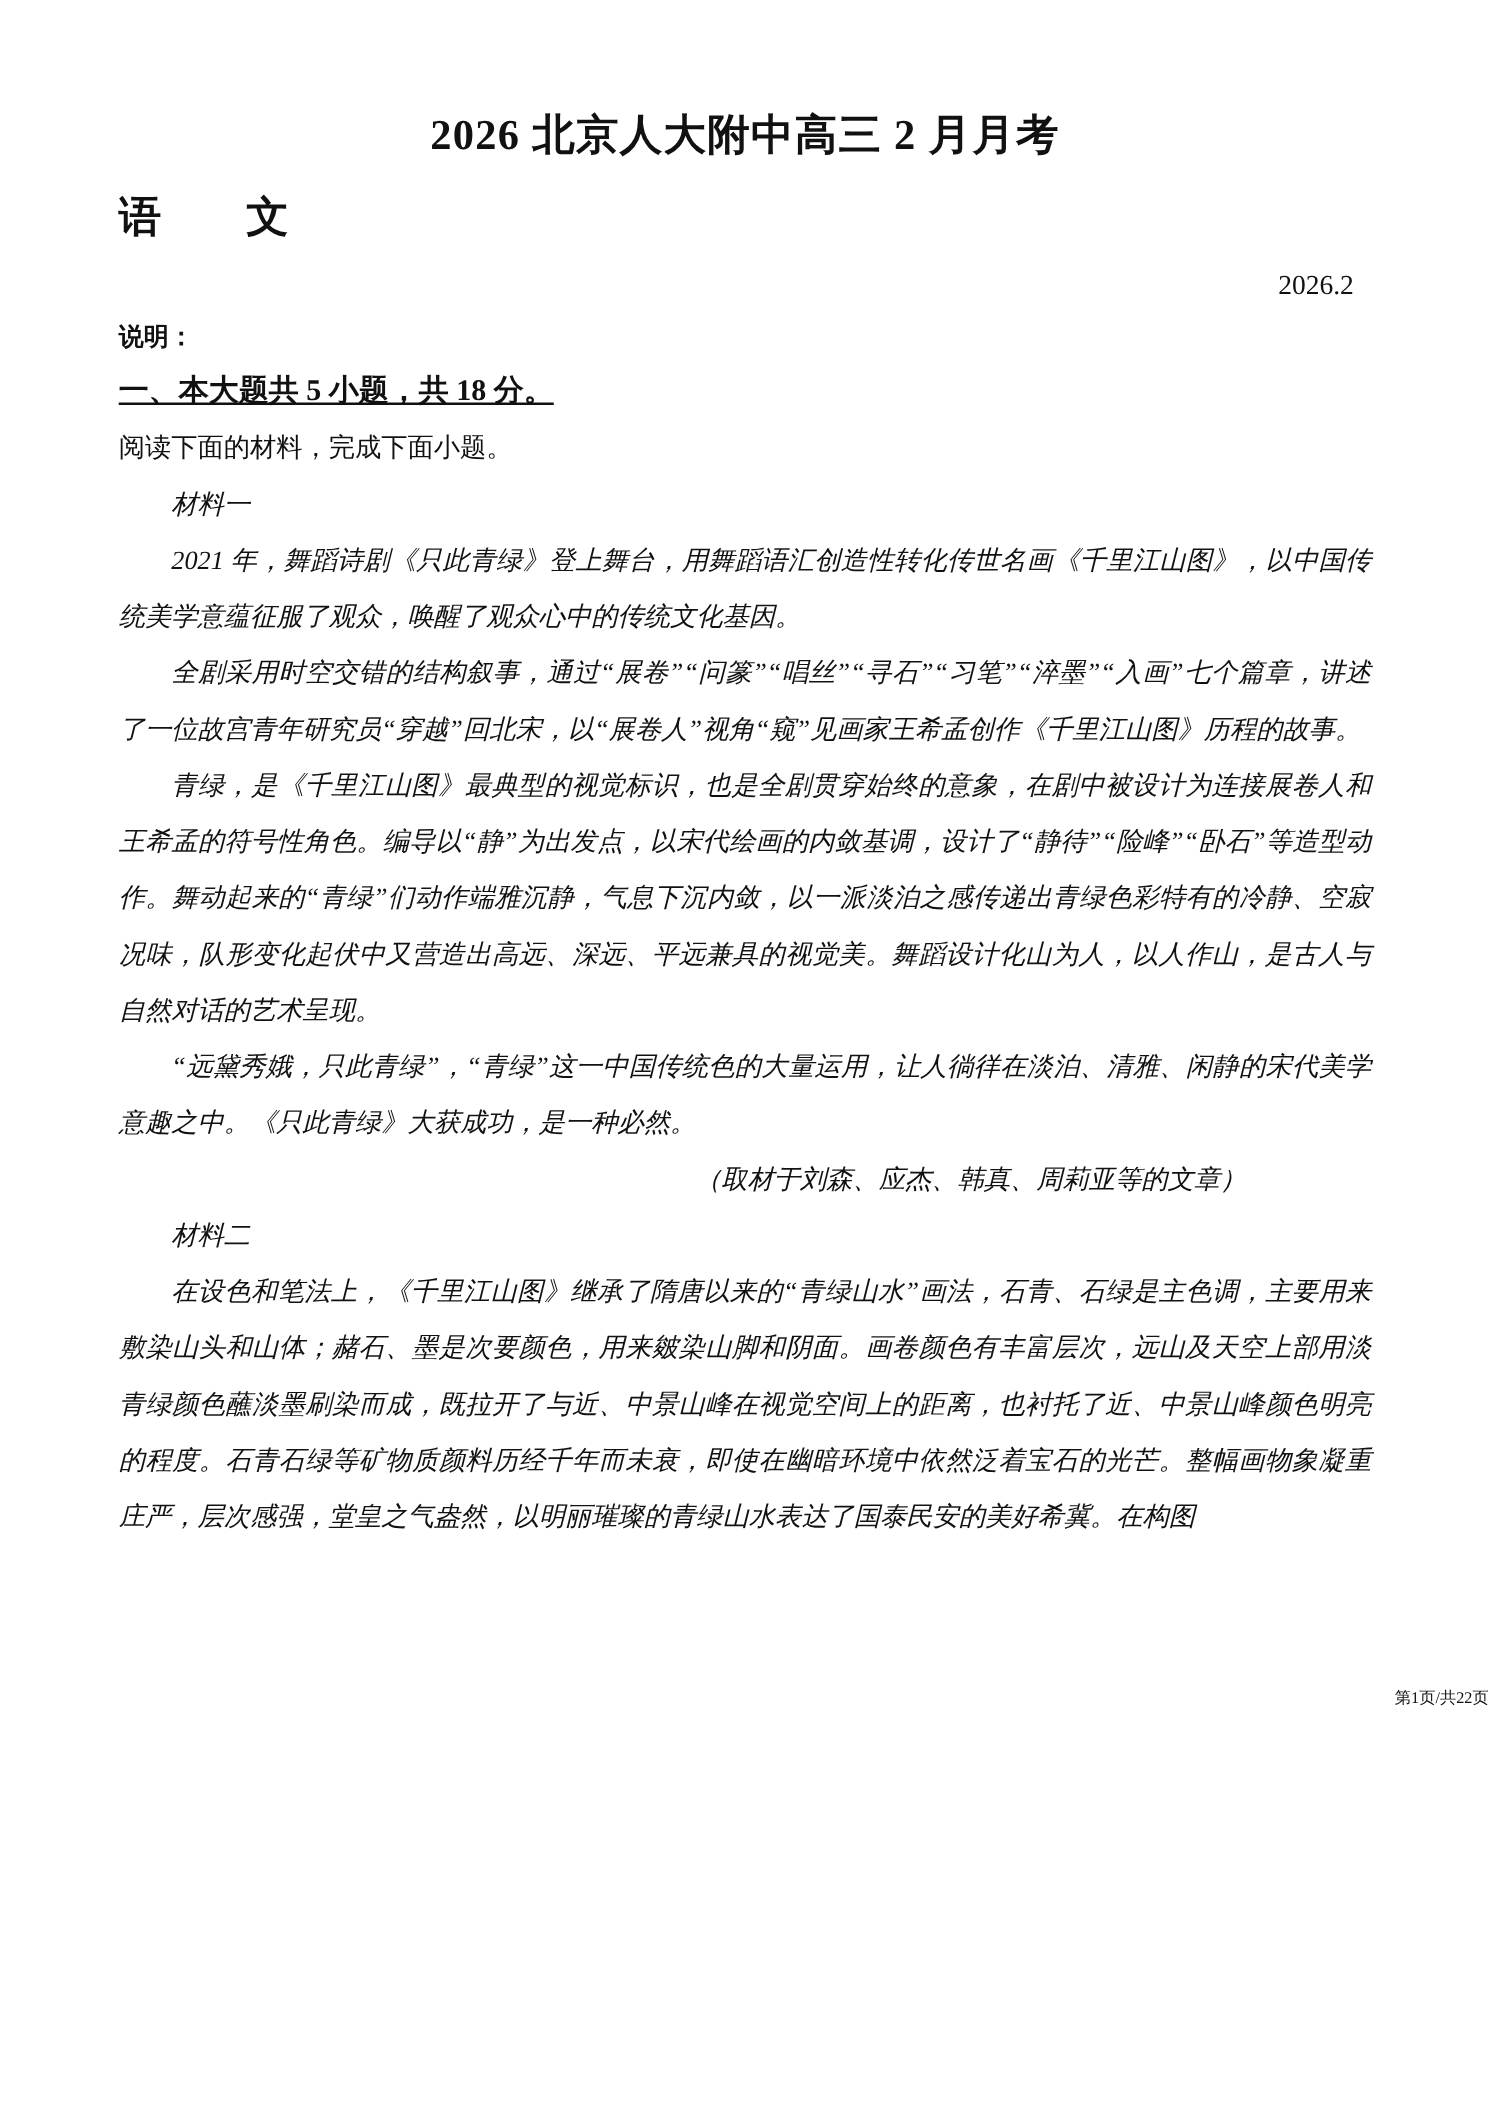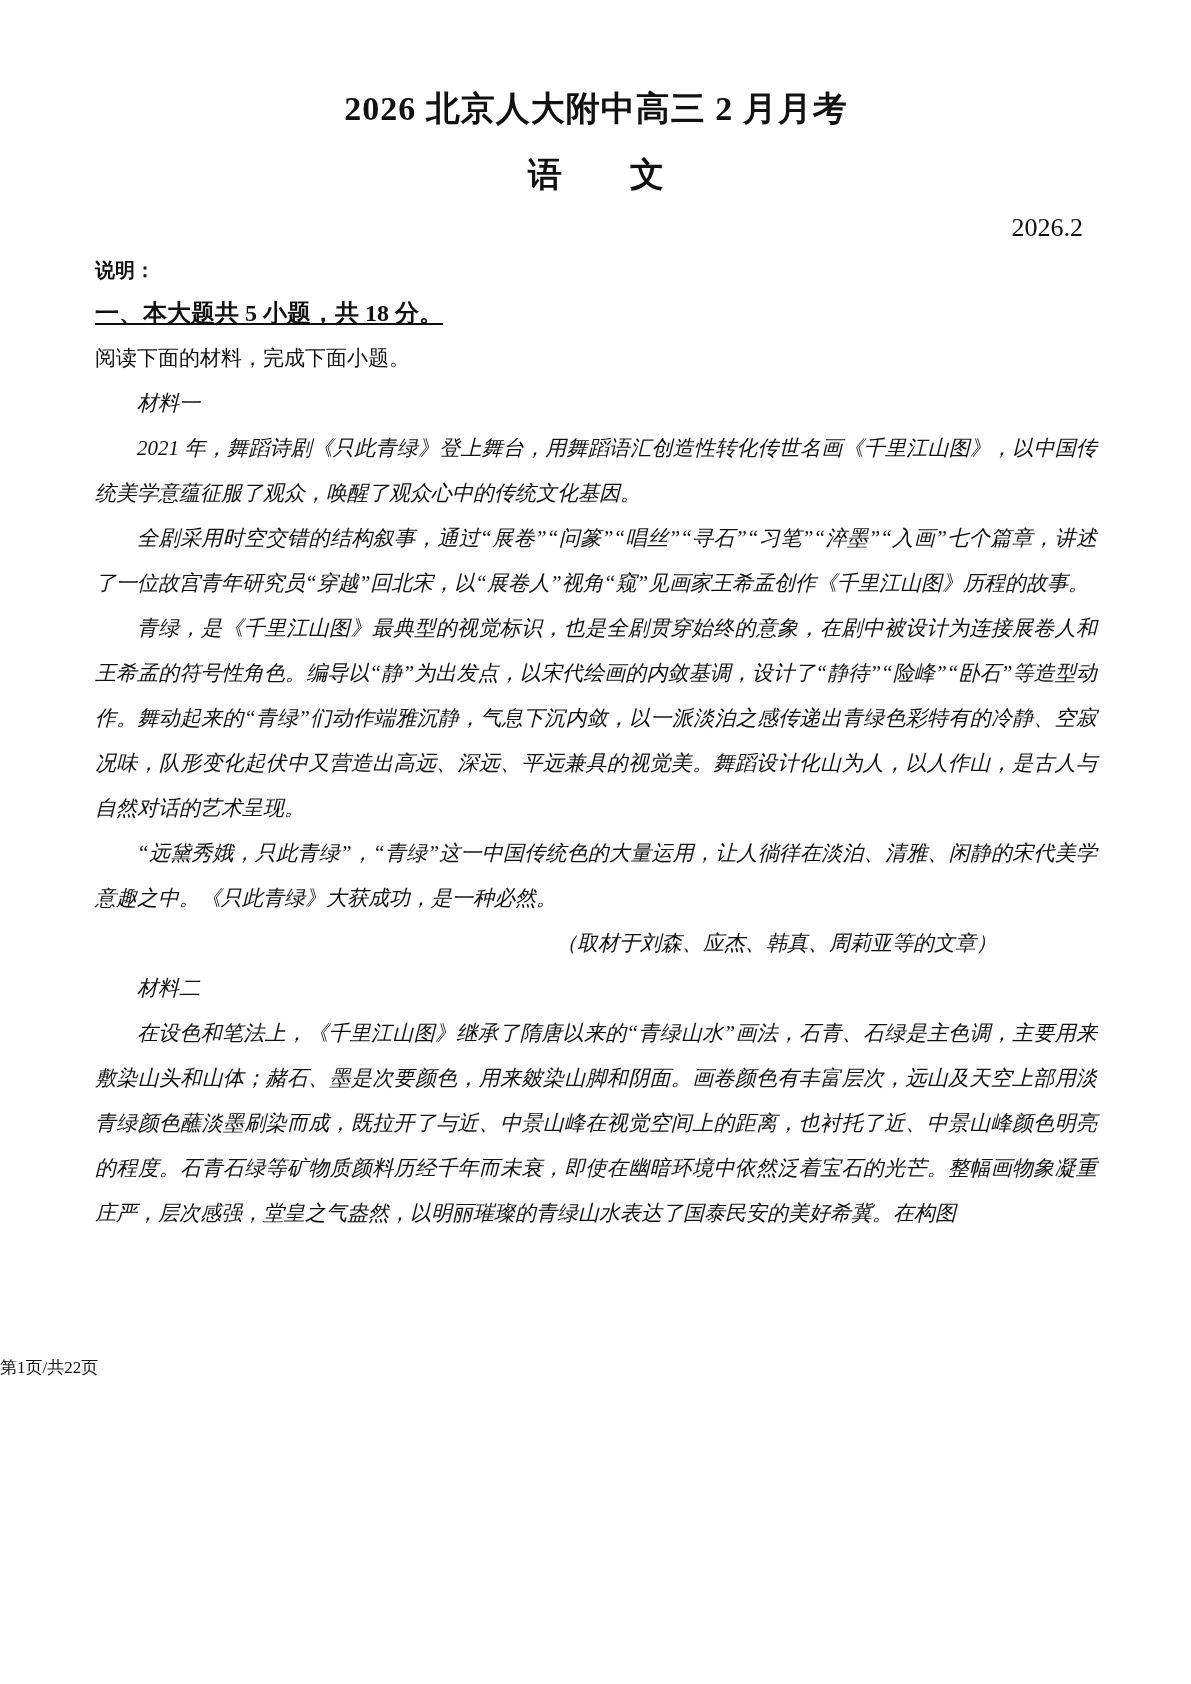--- a/index.html
+++ b/index.html
@@ -25,25 +25,25 @@
     font-weight: 700;
     line-height: 42px;
     text-align: center;
     letter-spacing: 1px;
   }
   .doc-subject {
     margin: 24px 0 0 0;
     font-size: 34px;
     font-weight: 700;
     line-height: 42px;
-    text-align: center;
+    text-align: left;
   }
   .doc-date {
     margin-top: 18px;
-    font-size: 26px;
+    font-size: 22px;
     line-height: 28px;
     text-align: right;
     padding-right: 14px;
   }
   .instr-label {
     margin-top: 10px;
     font-size: 20px;
     font-weight: 700;
     line-height: 36px;
   }
@@ -78,23 +78,23 @@
   .indent { text-indent: 2em; }
   .attribution {
     text-align: right;
     text-indent: 0;
     padding-right: 100px;
   }
   .page-footer {
     position: absolute;
     left: 0;
     right: 0;
-    bottom: 22px;
-    text-align: left;
-    font-size: 17px;
+    bottom: 32px;
+    text-align: right;
+    font-size: 13px;
     line-height: 20px;
     font-style: normal;
   }
 </style>
 </head>
 <body>
 
 <div class="page">
 
   <h1 class="doc-title">2026 北京人大附中高三 2 月月考</h1>

